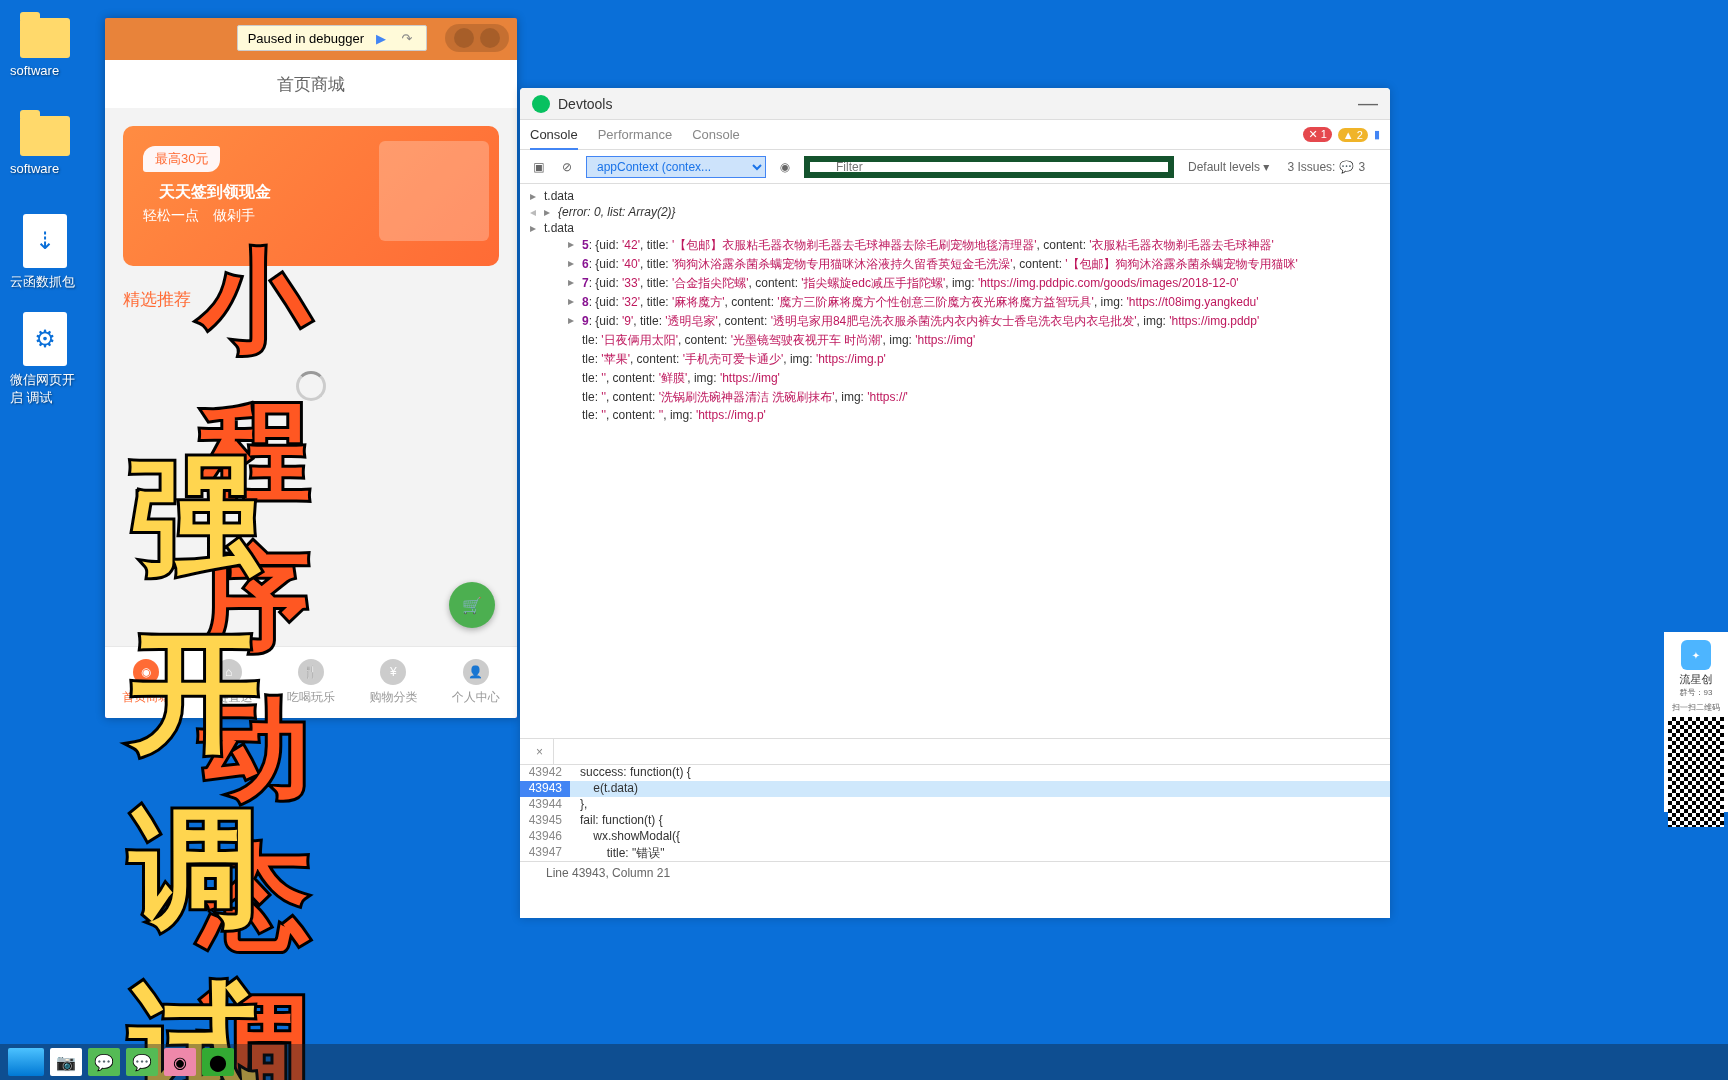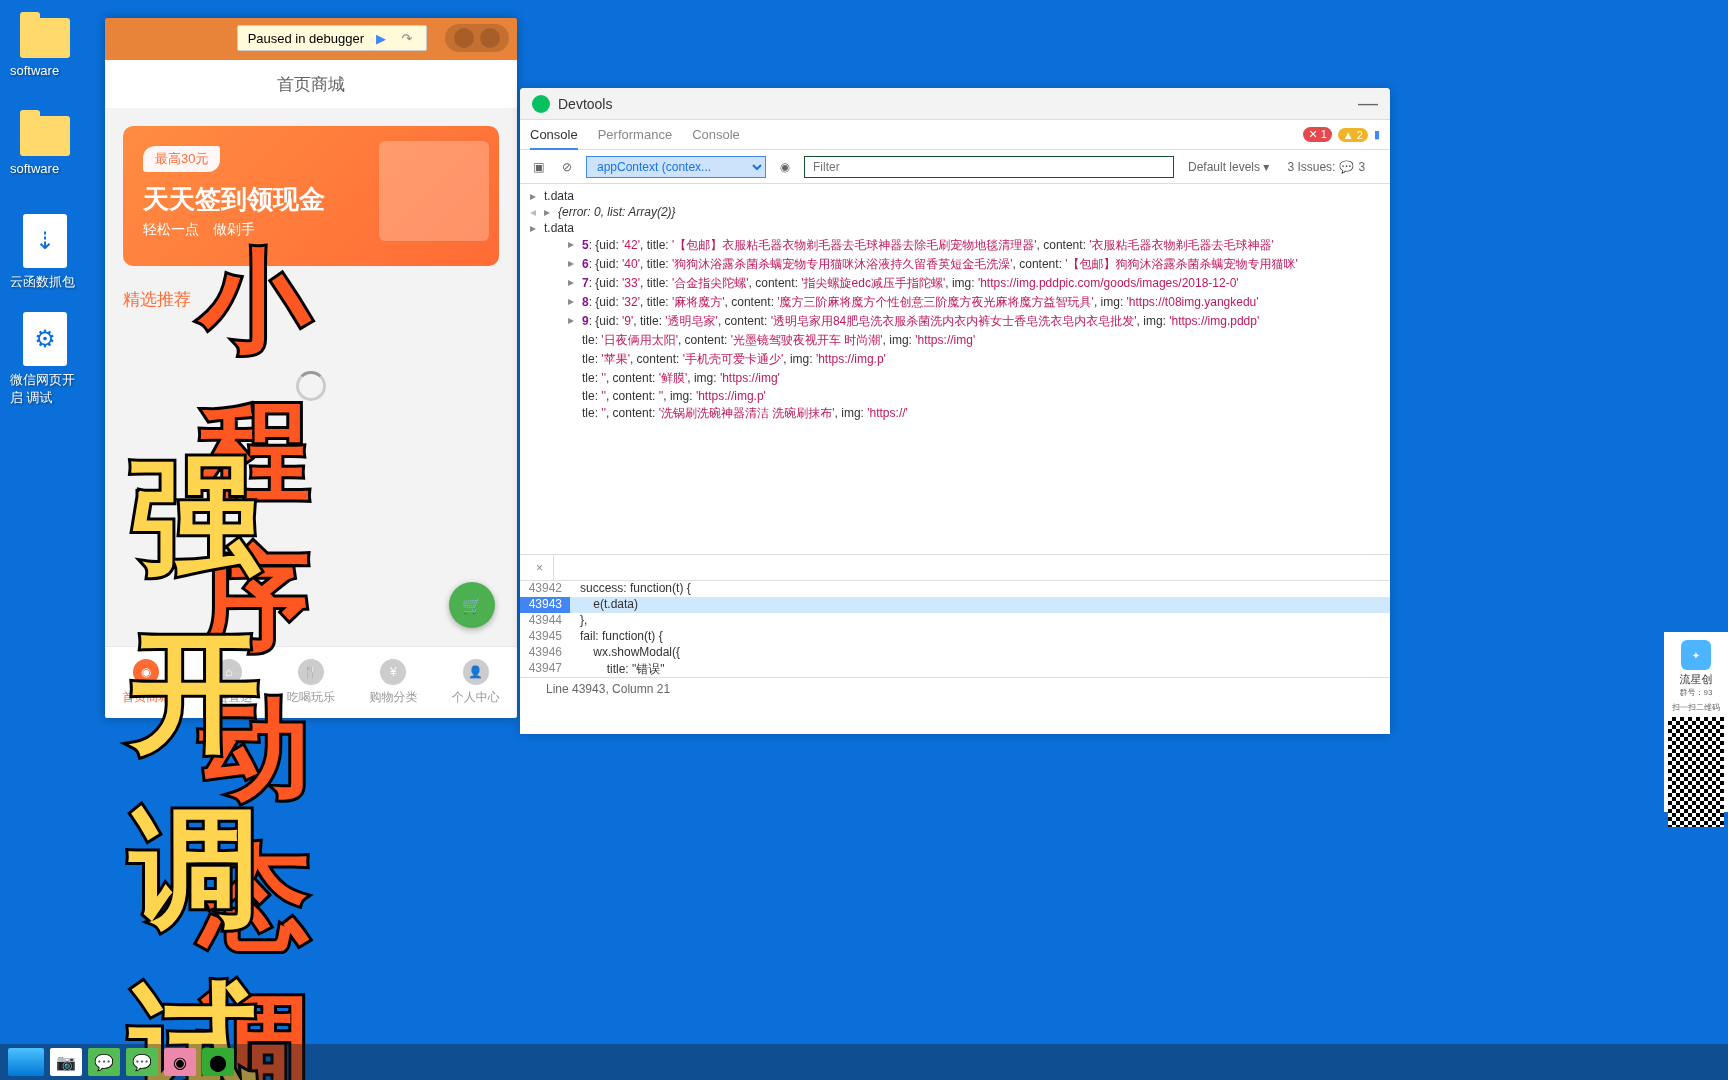--- a/index.html
+++ b/index.html
@@ -15,50 +15,50 @@
 .phone-top{height:42px;background:#e8833a;display:flex;align-items:center;justify-content:center;position:relative}
 .debugger-badge{position:absolute;right:8px;top:6px;display:flex;align-items:center;gap:8px}
 .debugger-text{background:#fffad9;border:1px solid #ccc;padding:3px 10px;font-size:13px;border-radius:2px;display:flex;align-items:center;gap:8px}
 .deb-btn{width:18px;height:18px;display:inline-flex;align-items:center;justify-content:center;color:#4285f4;cursor:pointer}
 .capsule{display:flex;background:rgba(0,0,0,.15);border-radius:20px;padding:4px 6px;margin-left:10px}
 .cap-dot{width:20px;height:20px;border-radius:50%;background:rgba(0,0,0,.15);margin:0 3px}
 .phone-title-bar{height:48px;background:#fff;display:flex;align-items:center;justify-content:center;color:#666;font-size:17px}
 .phone-content{background:#f3f3f3;height:calc(100% - 90px - 72px);padding:18px;overflow:hidden}
 .promo-card{background:linear-gradient(135deg,#ff8c42,#ff6b35);border-radius:10px;padding:20px;color:#fff;position:relative;height:140px}
 .promo-badge{background:#fff6f6;color:#ff6b35;padding:4px 12px;border-radius:12px 3px 12px 3px;font-size:13px;display:inline-block}
-.promo-title{font-size:26px;font-weight:bold;margin:10px 0 4px}
+.promo-title{font-size:16px;font-weight:bold;margin:10px 16px 4px}
 .promo-sub{font-size:14px}
 .promo-illust{position:absolute;right:10px;top:15px;width:110px;height:100px;background:rgba(255,255,255,.25);border-radius:6px}
 .tabs-row{display:flex;margin:22px 0;font-size:17px;color:#888}
 .tabs-row .active{color:#ff6b35}
 .loader{text-align:center;margin:60px auto;width:30px;height:30px;border:3px solid #ccc;border-top-color:#999;border-radius:50%}
 .fab{position:absolute;right:22px;bottom:90px;width:46px;height:46px;background:#4caf50;border-radius:50%;display:flex;align-items:center;justify-content:center;color:#fff;box-shadow:0 2px 6px rgba(0,0,0,.3)}
 .tabbar{position:absolute;bottom:0;left:0;right:0;height:72px;background:#fff;border-top:1px solid #e8e8e8;display:flex}
 .tabbar-item{flex:1;display:flex;flex-direction:column;align-items:center;justify-content:center;font-size:12px;color:#999;cursor:pointer}
 .tabbar-item.active{color:#ff6b35}
 .tabbar-item .ticon{width:26px;height:26px;border-radius:50%;background:#ccc;margin-bottom:4px;display:flex;align-items:center;justify-content:center;color:#fff}
 .tabbar-item.active .ticon{background:#ff6b35}
 
 
-.devtools{position:absolute;left:520px;top:88px;width:870px;height:646px;background:#fff;box-shadow:0 0 10px rgba(0,0,0,.2);border-radius:4px 4px 0 0;overflow:hidden;font-size:12px;color:#333}
+.devtools{position:absolute;left:520px;top:88px;width:870px;height:830px;background:#fff;box-shadow:0 0 10px rgba(0,0,0,.2);border-radius:4px 4px 0 0;overflow:hidden;font-size:12px;color:#333}
 .dt-titlebar{height:32px;background:#f3f3f3;border-bottom:1px solid #ddd;display:flex;align-items:center;padding:0 12px;gap:8px}
 .dt-titlebar .dt-icon{width:18px;height:18px;background:#07c160;border-radius:50%;display:inline-block}
 .dt-title{font-size:14px;color:#333}
 .dt-min{margin-left:auto;font-size:20px;color:#666;cursor:pointer}
 .dt-tabs{height:30px;border-bottom:1px solid #ddd;display:flex;align-items:center;padding:0 10px;gap:20px;font-size:13px}
 .dt-tabs .dtab{color:#888;cursor:pointer}
 .dt-tabs .dtab.active{color:#333;border-bottom:2px solid #4285f4;padding-bottom:6px;margin-bottom:-7px}
 .dt-tabs .badges{margin-left:auto;display:flex;gap:6px;align-items:center;font-size:11px}
 .badge-err{background:#e5484d;color:#fff;border-radius:8px;padding:1px 5px}
 .badge-warn{background:#f0b429;color:#fff;border-radius:8px;padding:1px 5px}
 .dt-toolbar{height:34px;border-bottom:1px solid #ddd;display:flex;align-items:center;padding:0 10px;gap:10px}
 .tbicon{width:18px;height:18px;color:#666;cursor:pointer;display:flex;align-items:center;justify-content:center}
 .ctx-select{background:#cde3fb;border:1px solid #4285f4;color:#1a73e8;padding:2px 6px;font-size:12px;width:180px;height:22px}
 .eye{color:#666}
-.filter-input{border:1px solid #14532d;height:22px;width:370px;padding:0 8px;font-size:12px;color:#999}
+.filter-input{border:6px solid #14532d;height:22px;width:370px;padding:0 26px;font-size:12px;color:#999}
 .levels{margin-left:4px;color:#666;font-size:12px}
 .issues{margin-left:8px;color:#666;font-size:12px;display:flex;align-items:center;gap:4px}
 .issues .chat-icon{color:#4285f4}
 .console-body{height:calc(100% - 32px - 30px - 34px - 180px);overflow:hidden;font-family:Menlo,Consolas,monospace;font-size:12px;padding:4px 0}
 .log-line{padding:1px 10px;display:flex;align-items:flex-start;gap:4px}
 .arrow{color:#888;width:10px}
 .code{white-space:nowrap}
 .code .str{color:#be185d}
 .idx{color:#881391;font-weight:bold}
 .sources{border-top:1px solid #ddd}
@@ -233,25 +233,25 @@
         <div class="log-line">
           <span style="width:48px"></span>
           <span class="code">tle: <span class="str">'苹果'</span>, content: <span class="str">'手机壳可爱卡通少'</span>, img: <span class="str">'https://img.p'</span></span>
         </div>
         <div class="log-line">
           <span style="width:48px"></span>
           <span class="code">tle: <span class="str">''</span>, content: <span class="str">'鲜膜'</span>, img: <span class="str">'https://img'</span></span>
         </div>
         <div class="log-line">
           <span style="width:48px"></span>
+          <span class="code">tle: <span class="str">''</span>, content: <span class="str">'洗锅刷洗碗神器清洁 洗碗刷抹布'</span>, img: <span class="str">'https://'</span></span>
+        </div>
+        <div class="log-line">
+          <span style="width:48px"></span>
           <span class="code">tle: <span class="str">''</span>, content: <span class="str">''</span>, img: <span class="str">'https://img.p'</span></span>
-        </div>
-        <div class="log-line">
-          <span style="width:48px"></span>
-          <span class="code">tle: <span class="str">''</span>, content: <span class="str">'洗锅刷洗碗神器清洁 洗碗刷抹布'</span>, img: <span class="str">'https://'</span></span>
         </div>
       </div>
   </div>
 
   <div class="sources">
     <div class="src-tab">
       <div class="src-tabitem">
           <span></span>
           <span class="src-close">×</span>
         </div>

